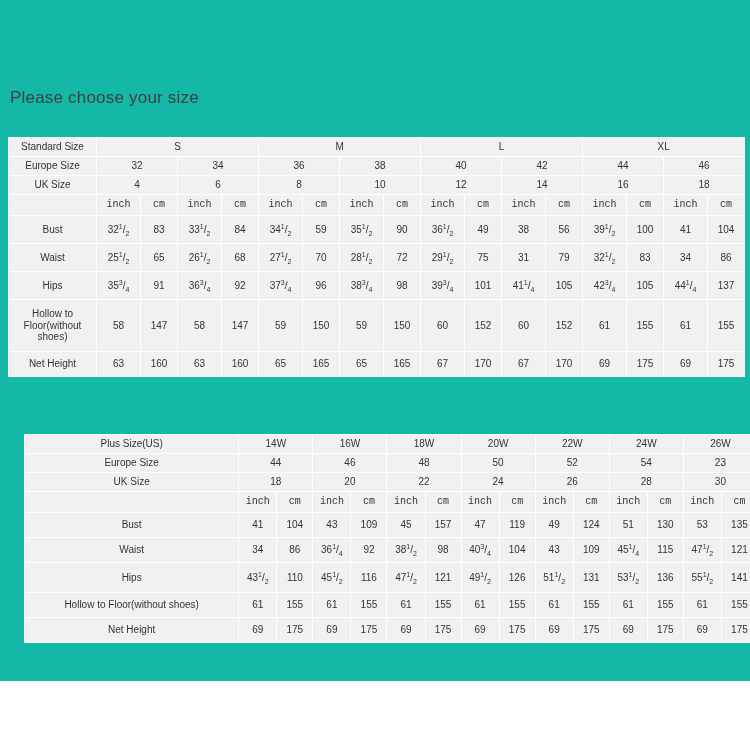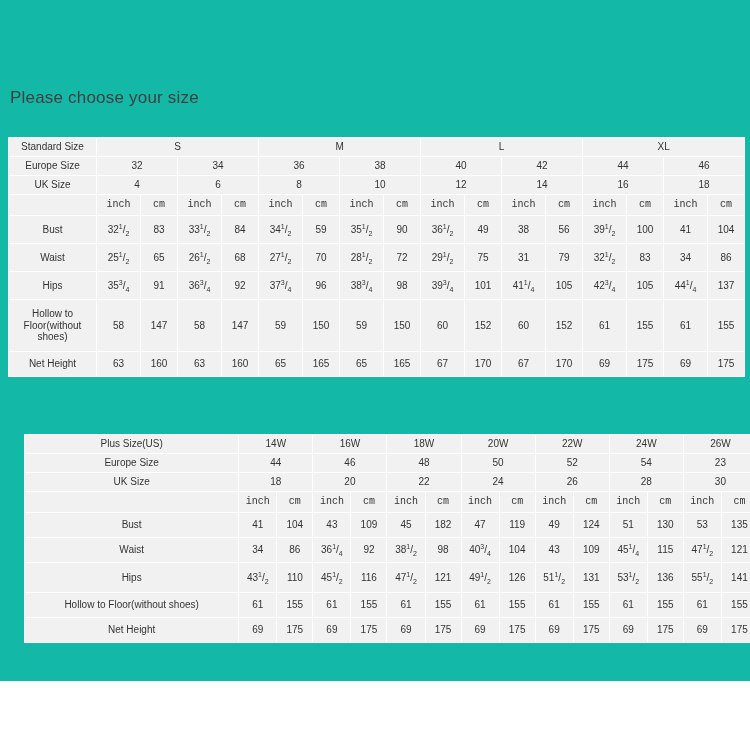--- a/index.html
+++ b/index.html
@@ -316,21 +316,21 @@
         <td class="unit">inch</td>
         <td class="unit">cm</td>
       </tr>
       <tr id="t2-bust" style="height:25px">
         <td class="lbl">Bust</td>
       <td class="val">41</td>
           <td class="val">104</td>
           <td class="val">43</td>
           <td class="val">109</td>
           <td class="val">45</td>
-          <td class="val">182</td>
+          <td class="val">157</td>
           <td class="val">47</td>
           <td class="val">119</td>
           <td class="val">49</td>
           <td class="val">124</td>
           <td class="val">51</td>
           <td class="val">130</td>
           <td class="val">53</td>
           <td class="val">135</td>
         </tr>
       <tr id="t2-waist" style="height:25px">

